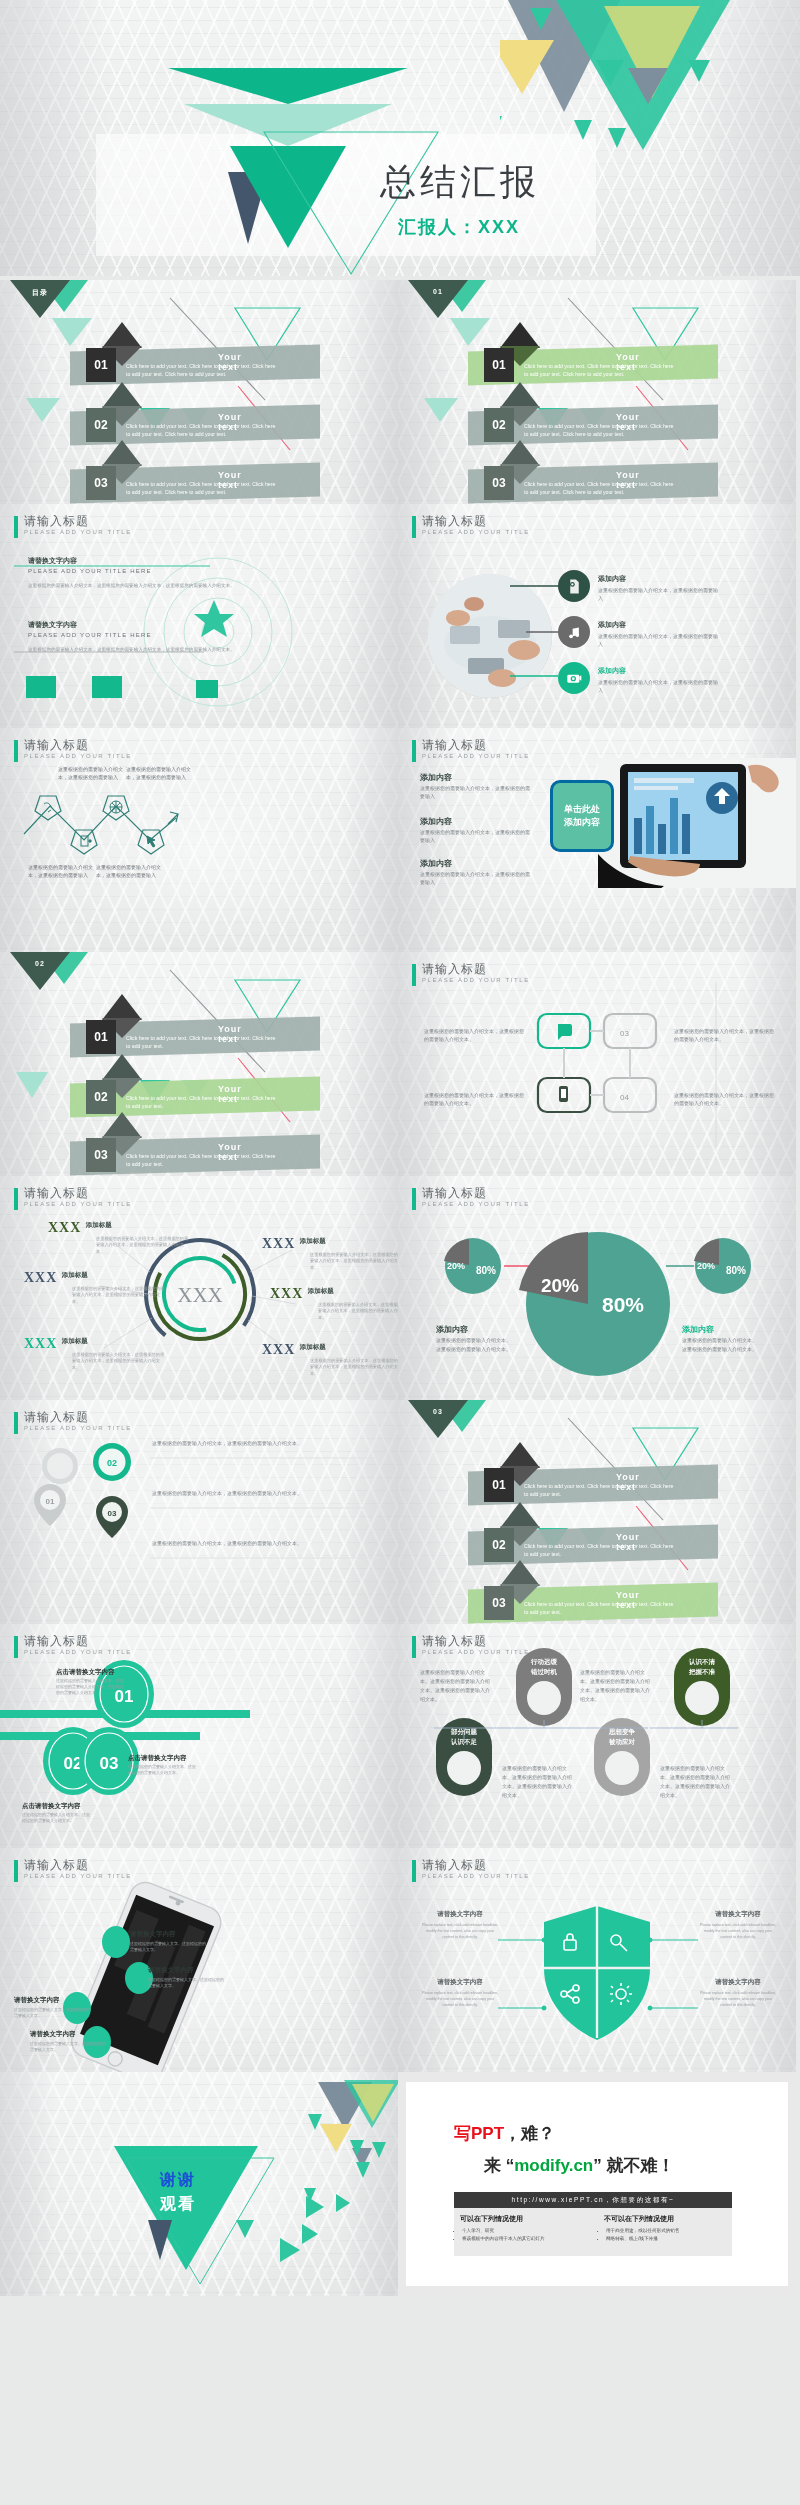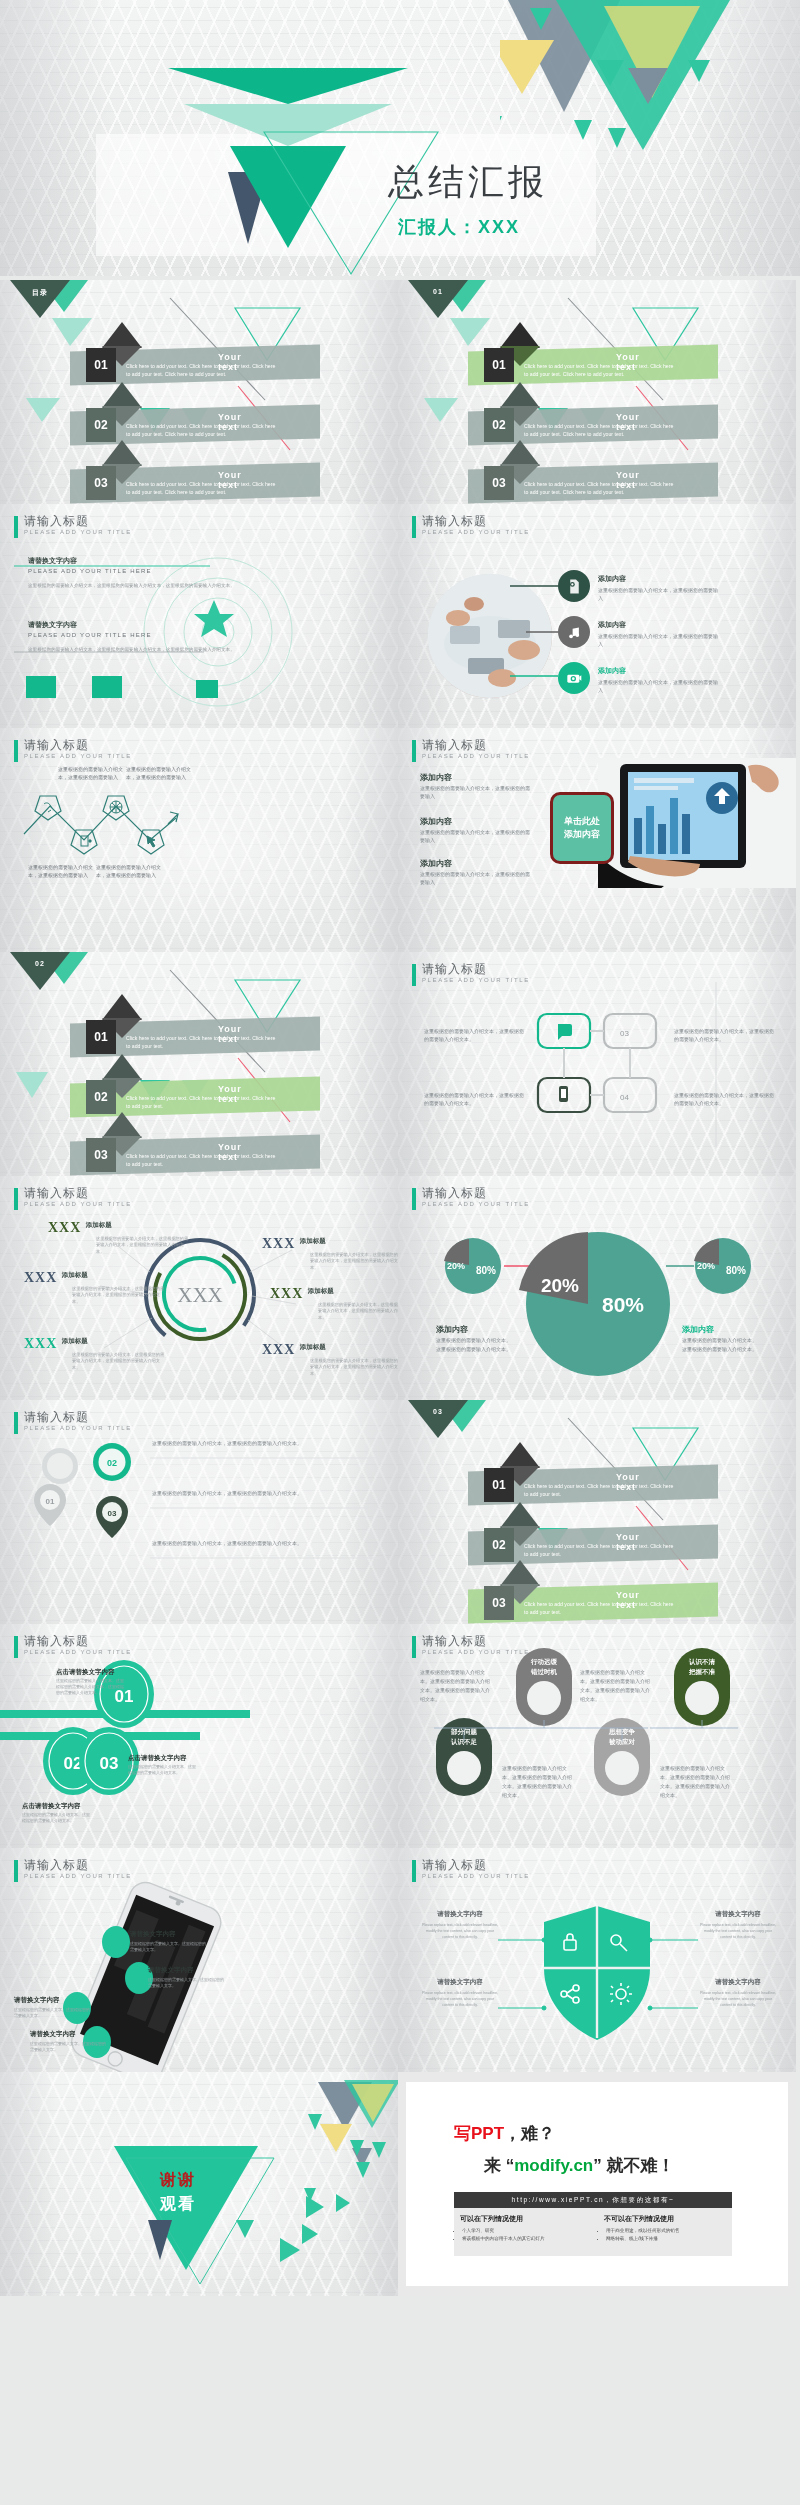--- a/index.html
+++ b/index.html
@@ -30,21 +30,21 @@
      border-left:104px solid transparent;border-right:104px solid transparent;border-top:42px solid #a6e2d1;}
   .cover-main-bot{position:absolute;left:230px;top:146px;width:0;height:0;
      border-left:58px solid transparent;border-right:58px solid transparent;border-top:102px solid #0cb68a;}
   .cover-navy{position:absolute;left:228px;top:172px;width:0;height:0;
      border-left:20px solid transparent;border-right:20px solid transparent;border-top:72px solid #44566b;}
   .cover-outline{position:absolute;left:262px;top:130px;width:178px;height:144px;}
   .cover-outline svg{display:block;}
   .white-band{position:absolute;left:96px;top:134px;width:500px;height:122px;background:rgba(255,255,255,.62);}
   .year{position:absolute;left:122px;top:170px;font-family:"Liberation Serif","DejaVu Serif",serif;
      font-size:78px;line-height:78px;color:#44566b;letter-spacing:1px;}
-  .ctitle{position:absolute;left:388px;top:158px;font-family:Liberation Serif, serif;
+  .ctitle{position:absolute;left:380px;top:158px;font-family:Liberation Serif, serif;
      font-size:36px;color:#3a3f44;letter-spacing:4px;}
   .csub{position:absolute;left:398px;top:215px;font-size:18px;color:#0cb68a;letter-spacing:2px;font-weight:bold;}
   .corner{position:absolute;right:0;top:0;width:300px;height:190px;}
 
   
   .grid{display:flex;flex-wrap:wrap;gap:0;padding:4px 0 0 0;width:800px;box-sizing:border-box;}
   .slide{position:relative;width:398px;height:224px;overflow:hidden;background:#efefef;}
   .slide .bg{}
   .sl-head{position:absolute;left:14px;top:11px;display:flex;gap:6px;align-items:flex-start;z-index:6;}
   .sl-bar{width:4px;height:22px;background:#13b98c;margin-top:1px;}
@@ -367,22 +367,22 @@
         <rect x="84" y="56" width="8" height="40" fill="#2f6f9e"></rect>
         <rect x="36" y="20" width="60" height="5" fill="#d8e9f4"></rect>
           <rect x="36" y="28" width="44" height="4" fill="#d8e9f4"></rect>
         <circle cx="124" cy="40" r="16" fill="#2b6a96"></circle>
         <path d="M124,30l8 8h-5v8h-6v-8h-5z" fill="#fff"></path>
         <path d="M150,8c12-4 26 2 30 12 3 9-4 16-12 14-6-2-8-8-14-10z" fill="#d3a184"></path>
         <path d="M30,104c14 10 36 16 54 14 10-1 18-6 18-12l-70-8z" fill="#c99978"></path>
         <path d="M0,96c16 18 42 30 66 32l-8 6H0z" fill="#111"></path>
       </svg>
     </div>
-    <div style="position:absolute;left:152px;top:64px;width:58px;height:66px;border-radius:10px;background:#5cc0a4;
-         border:3px solid #7f1d1d;display:flex;align-items:center;justify-content:center;text-align:center;
+    <div style="position:absolute;left:152px;top:52px;width:58px;height:66px;border-radius:10px;background:#5cc0a4;
+         border:3px solid #0369a1;display:flex;align-items:center;justify-content:center;text-align:center;
          color:#fff;font-size:9px;line-height:13px;white-space:pre-line" class="h-cn">单击此处
 添加内容</div>
   </div>
 
   <div class="slide">
     <div class="bg"></div>
       <div class="vig"></div>
     <div class="tri-badge-acc"></div>
     <div class="tri-badge"></div>
     <div class="tri-badge-lbl" style="font-weight:bold">02</div>
@@ -795,21 +795,21 @@
         <polygon points="372,70 386,70 379,86" fill="#2fc6a0"></polygon>
         <polygon points="356,90 370,90 363,106" fill="#2fc6a0"></polygon>
         <polygon points="304,116 316,116 310,130" fill="#2fc6a0"></polygon>
         <polygon points="236,148 254,148 245,166" fill="#2fc6a0"></polygon>
         <polygon points="306,124 306,146 324,135" fill="#2fc6a0"></polygon>
         <polygon points="336,122 336,140 350,131" fill="#2fc6a0"></polygon>
         <polygon points="302,152 302,172 318,162" fill="#2fc6a0"></polygon>
         <polygon points="280,166 280,190 300,178" fill="#2fc6a0"></polygon>
       </g>
     </svg>
-    <div class="lbl h-cn" style="left:160px;top:98px;font-size:16px;color:#b91c1c;letter-spacing:2px">谢谢</div>
+    <div class="lbl h-cn" style="left:160px;top:98px;font-size:16px;color:#1d4ed8;letter-spacing:2px">谢谢</div>
     <div class="lbl h-cn" style="left:160px;top:122px;font-size:16px;color:#fff;letter-spacing:2px">观看</div>
   </div>
 
   <div class="brand">
     <div class="brand-card"></div>
     <div class="b1">
       <span class="red">写PPT</span><span>，难？</span>
     </div>
     <div class="b2">
       <span>来 “</span><span class="grn">modify.cn</span><span>” 就不难！</span>

